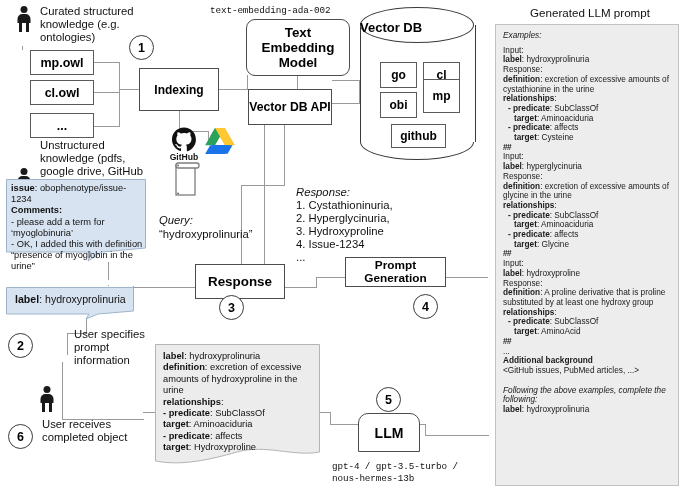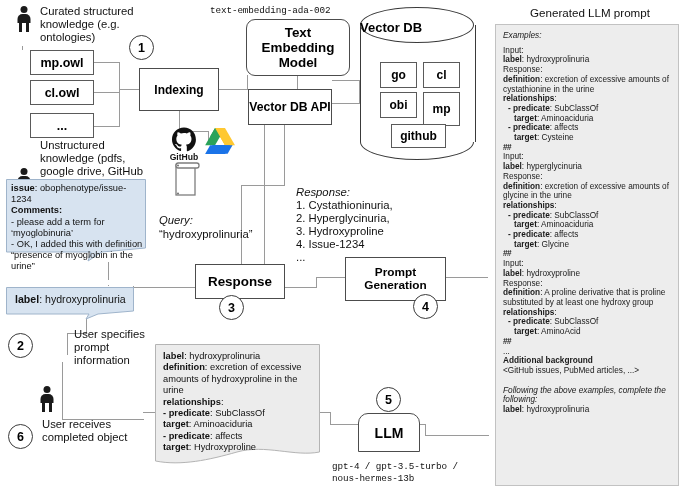--- a/index.html
+++ b/index.html
@@ -196,21 +196,21 @@
 
   <div class="abs" style="left:360px;top:7px;width:114px;height:153px;">
     <div class="cyl-body"></div>
     <div class="cyl-bot"></div>
     <div class="cyl-top"></div>
     <div style="position:absolute;left:0;top:13px;width:100%;text-align:left;
                 font-size:13px;font-weight:bold;color:#000;">Vector DB</div>
     <div class="filebox" style="position:absolute;left:20px;top:55px;width:37px;height:26px;font-size:12px;">go</div>
     <div class="filebox" style="position:absolute;left:63px;top:55px;width:37px;height:26px;font-size:12px;">cl</div>
     <div class="filebox" style="position:absolute;left:20px;top:85px;width:37px;height:26px;font-size:12px;">obi</div>
-    <div class="filebox" style="position:absolute;left:63px;top:85px;width:37px;height:34px;font-size:12px;">mp</div>
+    <div class="filebox" style="position:absolute;left:63px;top:72px;width:37px;height:34px;font-size:12px;">mp</div>
     <div class="filebox" style="position:absolute;left:31px;top:117px;width:55px;height:24px;font-size:12px;">github</div>
   </div>
 
   <div class="abs" style="left:6px;top:179px;width:140px;height:83px;">
     <svg viewBox="0 0 140 83" width="140" height="83" style="position:absolute;left:0;top:0;">
       <path d="M0.5 0.5 H139.5 V69 L96 73 L82 82 L85 73 L0.5 73 Z" fill="#d7e3f0" stroke="#9fb4cb" stroke-width="1"></path>
     </svg>
     <div style="position:absolute;left:5px;top:4px;width:132px;font-size:9.3px;line-height:11.2px;color:#111;">
       <div><b>issue</b><span>: obophenotype/issue-1234</span></div>
       <div><b>Comments:</b></div>
@@ -237,21 +237,21 @@
       <path d="M0.5 0.5 H127.5 V24 L92 27 L80 32 L83 27 L0.5 27 Z" fill="#d7e3f0" stroke="#9fb4cb" stroke-width="1"></path>
     </svg>
     <div style="position:absolute;left:9px;top:6px;font-size:10.6px;color:#111;">
       <b>label</b><span>: hydroxyprolinuria</span>
     </div>
   </div>
 
   <div class="abs box" style="left:195px;top:264px;width:90px;height:35px;font-size:13.4px;">Response</div>
   <div class="abs stepnum" style="left:219px;top:295px;">3</div>
 
-  <div class="abs box" style="left:345px;top:257px;width:101px;height:44px;font-size:11.8px;line-height:13.5px;">
+  <div class="abs box" style="left:345px;top:257px;width:101px;height:30px;font-size:11.8px;line-height:13.5px;">
     <span>Prompt Generation</span>
   </div>
   <div class="abs stepnum" style="left:413px;top:294px;">4</div>
 
   <div class="abs stepnum" style="left:8px;top:333px;">2</div>
   <div class="abs person" style="left:35px;top:330px;width:24px;height:30px;">
     <div class="head"></div>
       <div class="body"></div>
     <div class="lgl"></div>
       <div class="lgr"></div>

